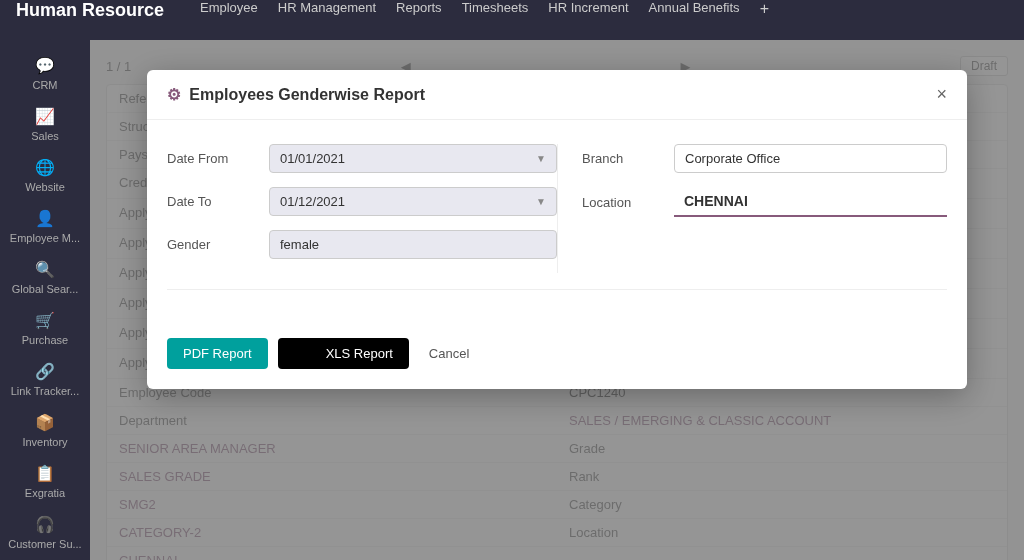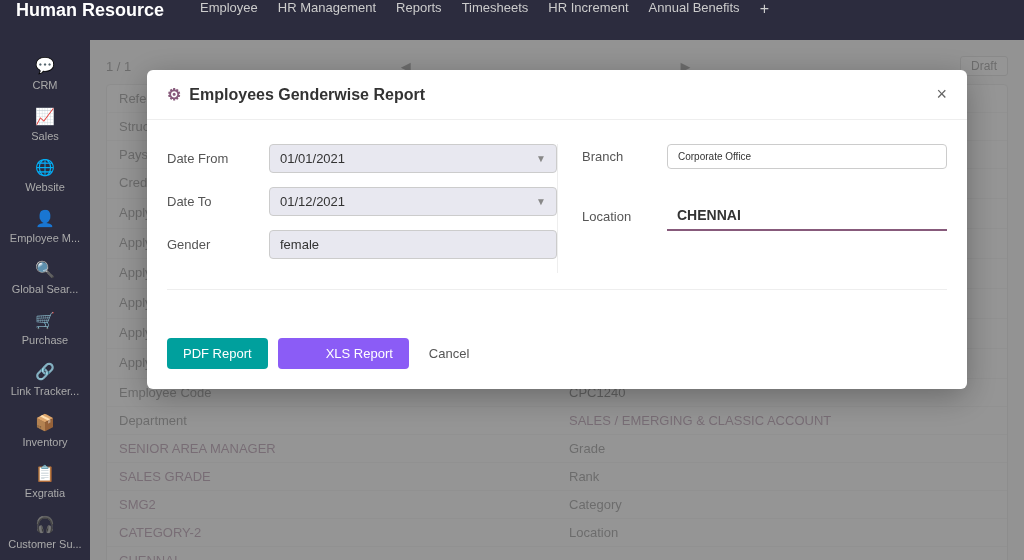--- a/index.html
+++ b/index.html
@@ -87,43 +87,43 @@
       flex: 1; position: relative;
     }
     .form-select {
       width: 100%; border: 1px solid #ccc; border-radius: 4px; padding: 6px 10px;
       font-size: 13px; background: #e8e8f0; color: #333; outline: none; cursor: pointer;
       appearance: none;
     }
     .chevron { color: #888; font-size: 10px; }
 
     .branch-section { border-left: 1px solid #eee; padding-left: 24px; }
-    .branch-row { display: flex; align-items: center; gap: 5px; margin-bottom: 32px; }
+    .branch-row { display: flex; align-items: center; gap: 12px; margin-bottom: 14px; }
     .branch-label { min-width: 80px; font-size: 13px; color: #555; font-weight: 500; }
     .branch-select-wrap {
       flex: 1; position: relative;
     }
     .branch-select {
       width: 100%; border: 1px solid #ccc; border-radius: 4px; padding: 6px 10px;
-      font-size: 10px; background: #fff; color: #333; outline: none; cursor: pointer;
+      font-size: 13px; background: #fff; color: #333; outline: none; cursor: pointer;
       appearance: none;
     }
     .location-select {
       width: 100%; border: none; border-bottom: 2px solid #875a7b;
       padding: 6px 10px; font-size: 14px; font-weight: 600;
       background: #fff; color: #333; outline: none; cursor: pointer;
       appearance: none;
     }
 
     .modal-divider { border: none; border-top: 1px solid #eee; margin: 16px 0; }
     .modal-footer { padding: 8px 20px 20px; display: flex; align-items: center; gap: 10px; }
     .btn-pdf { background: #00a09d; color: #fff; border: none; border-radius: 4px; padding: 8px 16px; font-size: 13px; cursor: pointer; font-weight: 500; }
     .btn-xls { background: #00a09d; color: #fff; border: none; border-radius: 4px; padding: 8px 16px; font-size: 13px; cursor: pointer; font-weight: 500; }
     .btn-cancel { background: transparent; color: #555; border: none; padding: 8px 10px; font-size: 13px; cursor: pointer; }
-    .btn-xls { background: #8b5cf6; padding-left: 48px; }
+    .btn-xls { background: #000000; padding-left: 48px; }
   </style>
 </head>
 <body>
 
 <div class="navbar">
   <span class="navbar-brand">Human Resource</span>
   <div class="navbar-items">
     <span class="navbar-item">Employee</span>
     <span class="navbar-item">HR Management</span>
     <span class="navbar-item">Reports</span>

